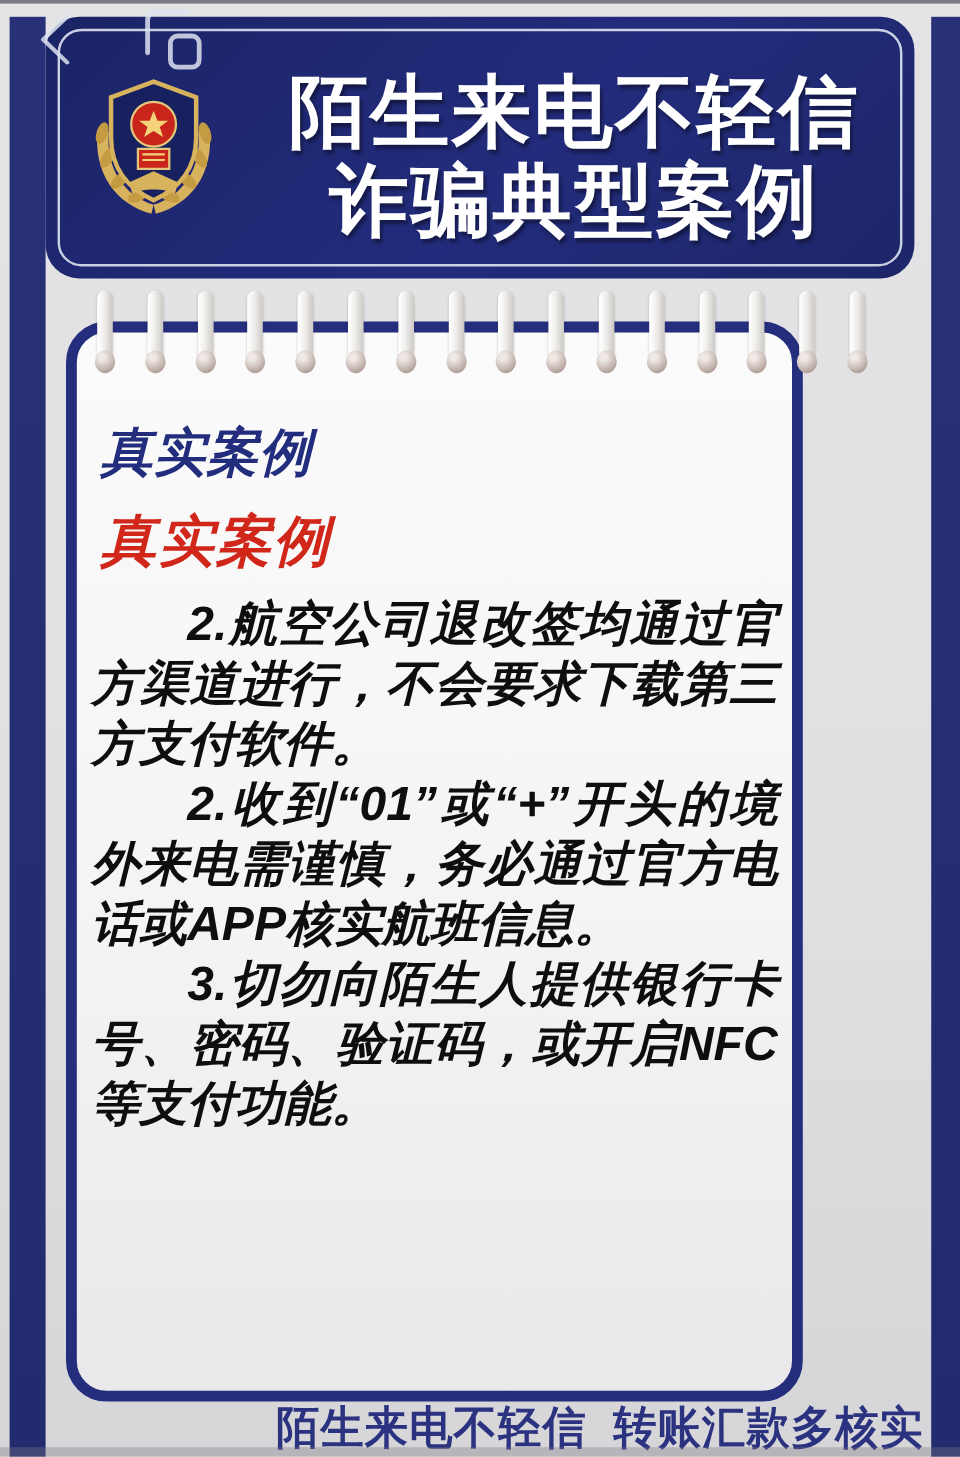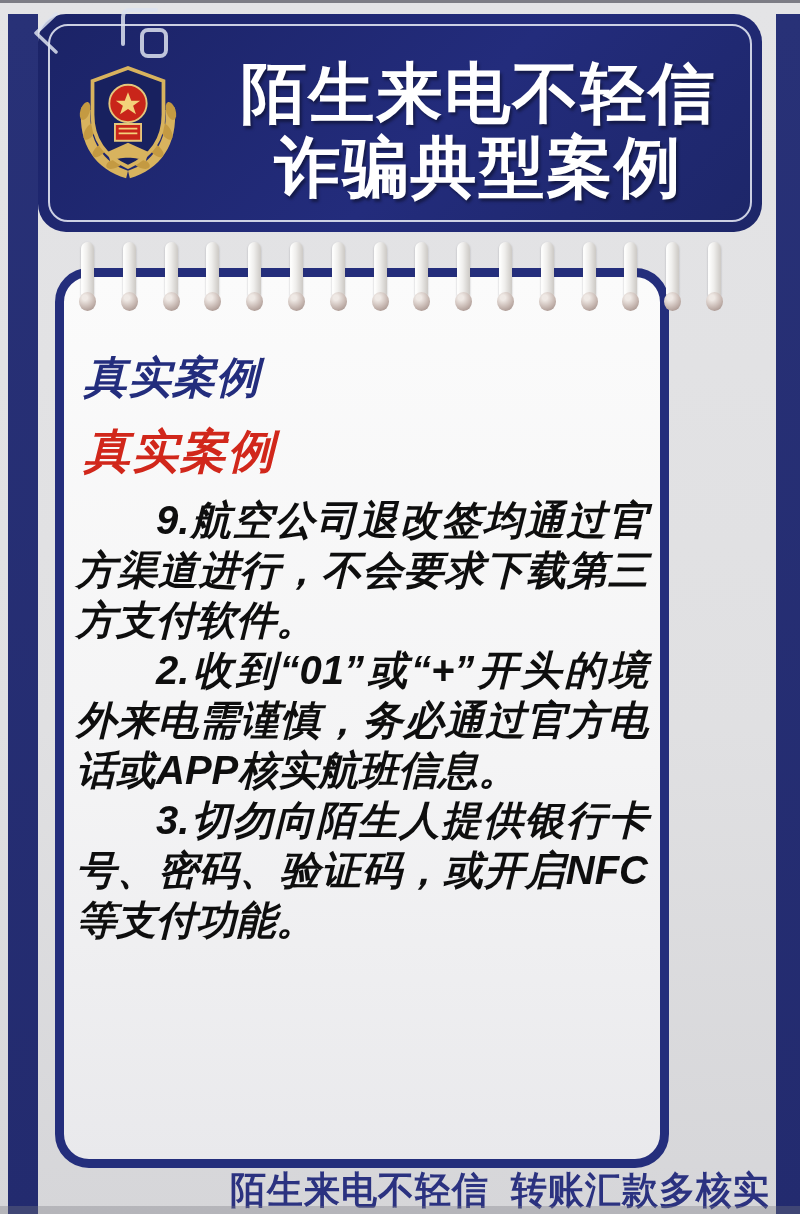--- a/index.html
+++ b/index.html
@@ -208,19 +208,19 @@
       <span class="ball"></span>
     </div>
   </div>
 
 <div class="note-card">
   <div class="case-row">
     <span class="case-label">真实案例</span>
   </div>
   <div class="reminder-label">真实案例</div>
   <div class="tips">
-    <p>9.航空公司退改签均通过官方渠道进行，不会要求下载第三方支付软件。</p>
+    <p>2.航空公司退改签均通过官方渠道进行，不会要求下载第三方支付软件。</p>
     <p>2.收到“01”或“+”开头的境外来电需谨慎，务必通过官方电话或APP核实航班信息。</p>
     <p>3.切勿向陌生人提供银行卡号、密码、验证码，或开启NFC等支付功能。</p>
   </div>
 </div>
 
 <div class="footer-slogan">陌生来电不轻信  转账汇款多核实</div>
 
 </body></html>

